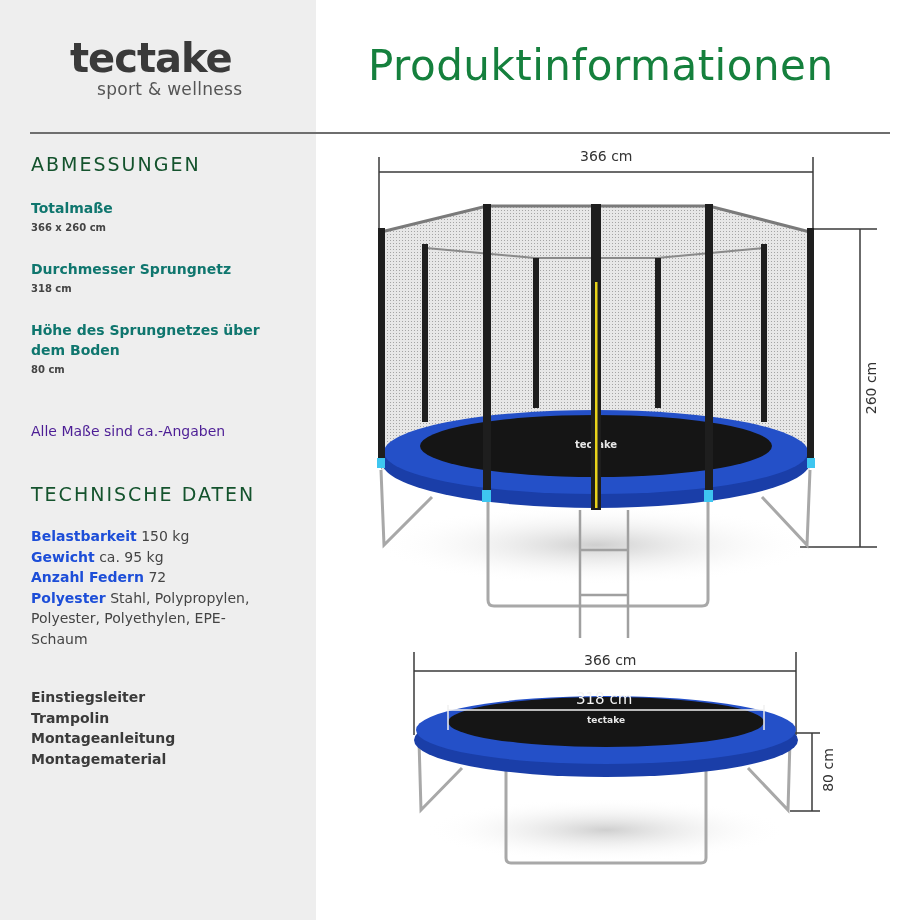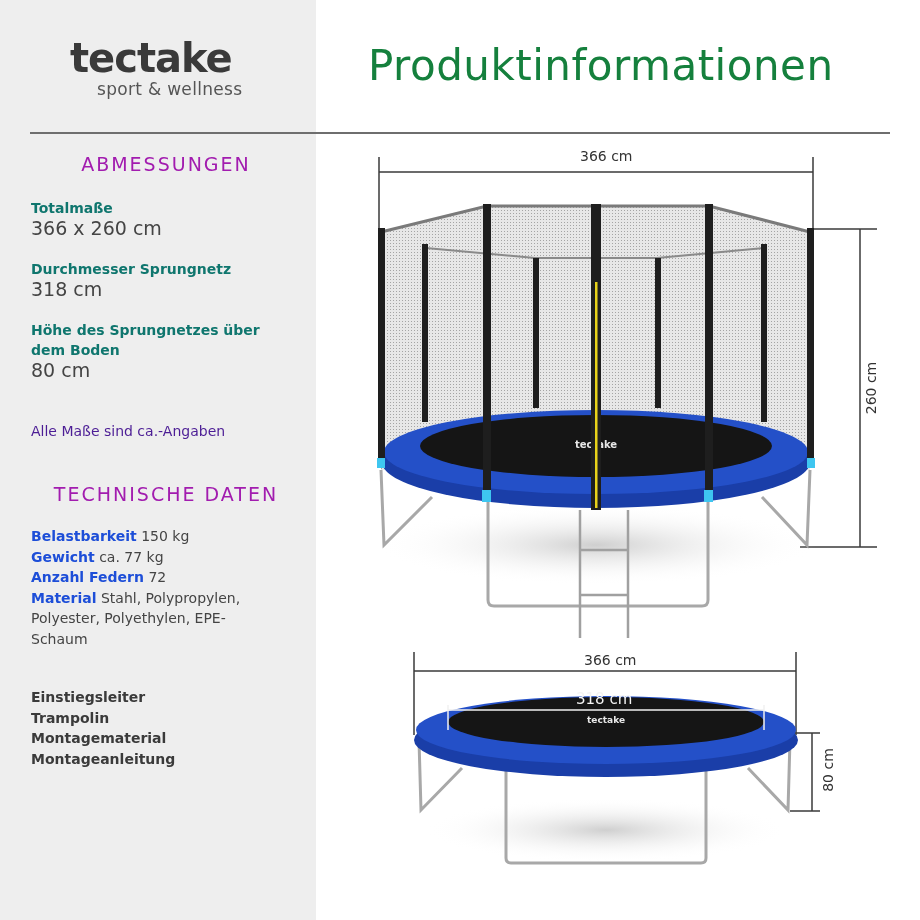--- a/index.html
+++ b/index.html
@@ -5,23 +5,23 @@
   html, body { margin:0; padding:0; }
   body { width:920px; height:920px; position:relative; background:#ffffff; overflow:hidden;
          font-family:"DejaVu Sans", sans-serif; color:#3c3c3c; }
   .sidebar { position:absolute; left:0; top:0; width:316px; height:920px; background:#eeeeee; }
   .logo { position:absolute; left:70px; top:36px; width:180px; }
   .logo-main { font-family:"DejaVu Sans", sans-serif; font-weight:bold; font-size:40px; letter-spacing:-1px; color:#3a3a3a; line-height:44px; }
   .logo-sub { font-size:17px; color:#555; margin-left:27px; line-height:18px; letter-spacing:0.3px; }
   .divider { position:absolute; left:30px; top:132px; width:860px; height:2px; background:#6e6e6e; }
   .page-title { position:absolute; left:368px; top:40px; font-family:"DejaVu Sans", sans-serif; font-size:42px; color:#15803d; letter-spacing:0.5px; line-height:52px; }
   .sec { position:absolute; left:31px; width:270px; }
-  .sec-title { font-size:19px; letter-spacing:2px; color:#a21caf; font-weight:normal; line-height:24px;text-align:center; }
+  .sec-title { font-size:19px; letter-spacing:2px; color:#14532d; font-weight:normal; line-height:24px; }
   .item-label { font-weight:bold; font-size:14px; line-height:20px; color:#0f766e; }
-  .item-value { font-size:19px; line-height:20px; color:#444; }
+  .item-value { font-size:10px; line-height:20px; color:#444;font-weight:bold; }
   .note { font-size:14px; color:#4c1d95; line-height:20px; }
   .spec-line { font-size:14px; line-height:20.5px; color:#444; }
   .spec-line b { color:#1d4ed8; }
   .scope-item { font-weight:bold; font-size:14px; line-height:20.5px; color:#3a3a3a; }
   .dim-label { position:absolute; font-size:14px; color:#333; }
   svg { position:absolute; left:0; top:0; }
 </style>
 </head>
 <body>
 
@@ -47,31 +47,31 @@
   <div class="item-label" style="width:240px">Höhe des Sprungnetzes über dem Boden</div>
   <div class="item-value">80 cm</div>
   <div style="height:41px"></div>
   <div class="note">Alle Maße sind ca.-Angaben</div>
 </div>
 
 <div class="sec" style="top:482px">
   <div class="sec-title">TECHNISCHE DATEN</div>
   <div style="height:20px"></div>
   <div class="spec-line"><b>Belastbarkeit</b> <span>150 kg</span></div>
-  <div class="spec-line"><b>Gewicht</b> <span>ca. 77 kg</span></div>
+  <div class="spec-line"><b>Gewicht</b> <span>ca. 95 kg</span></div>
   <div class="spec-line"><b>Anzahl Federn</b> <span>72</span></div>
-  <div class="spec-line" style="width:225px"><b>Material</b> <span>Stahl, Polypropylen, Polyester,  Polyethylen, EPE-Schaum</span></div>
+  <div class="spec-line" style="width:225px"><b>Polyester</b> <span>Stahl, Polypropylen, Polyester,  Polyethylen, EPE-Schaum</span></div>
 </div>
 
 <div class="sec" style="top:667px">
   <div style="height:20px"></div>
   <div class="scope-item">Einstiegsleiter</div>
   <div class="scope-item">Trampolin</div>
+  <div class="scope-item">Montageanleitung</div>
   <div class="scope-item">Montagematerial</div>
-  <div class="scope-item">Montageanleitung</div>
 </div>
 
 <svg width="920" height="920" viewBox="0 0 920 920">
   <defs>
     <pattern id="net" width="3" height="3" patternUnits="userSpaceOnUse">
       <rect width="3" height="3" fill="#e4e4e4"></rect>
       <rect width="1" height="1" fill="#9a9a9a"></rect>
     </pattern>
     <radialGradient id="shadow" cx="50%" cy="50%" r="50%">
       <stop offset="0%" stop-color="#cfcfcf"></stop>

